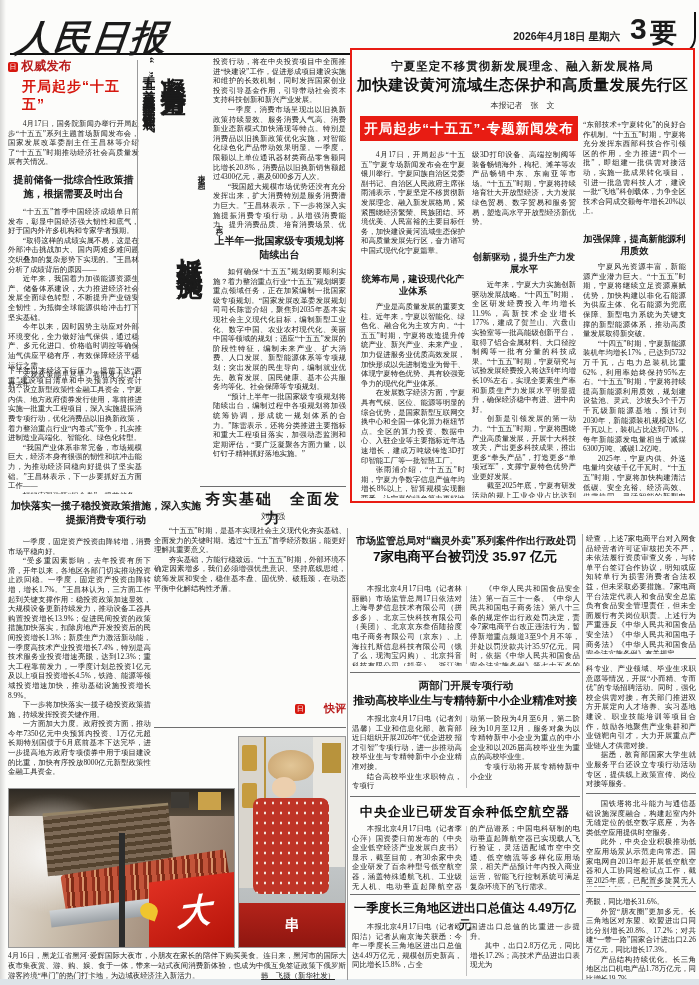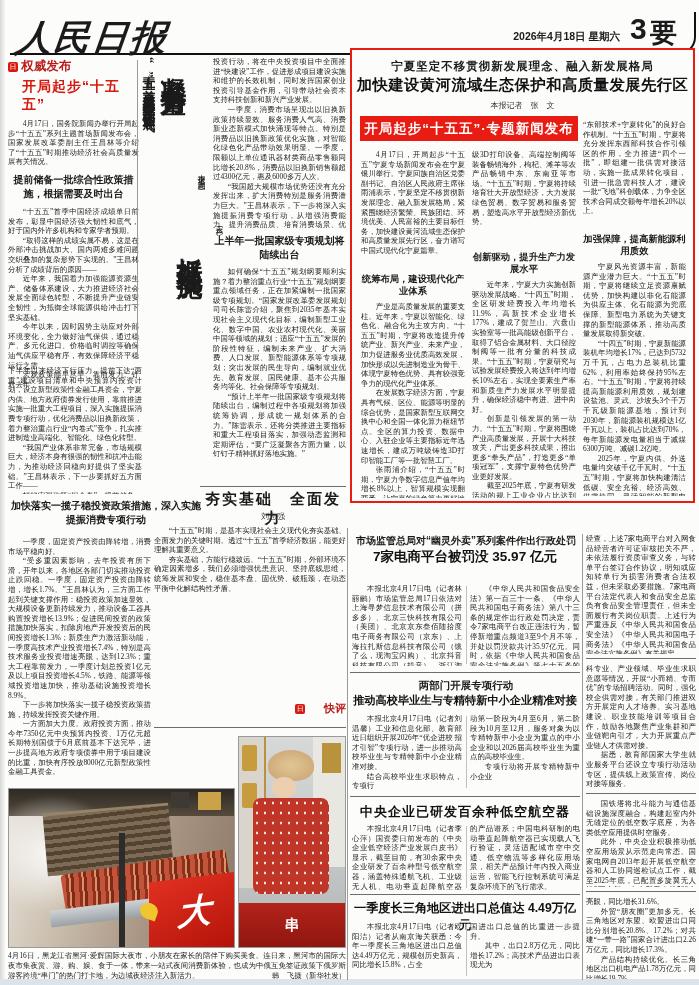--- a/index.html
+++ b/index.html
@@ -147,21 +147,21 @@
     <div class="abs" style="left:-12%;top:4%;width:62%;height:75%;background:radial-gradient(closest-side,rgba(252,252,252,.95),rgba(244,242,238,0));filter:blur(2px);"></div>
     <div class="abs" style="left:16%;top:12%;width:56%;height:38%;background:repeating-linear-gradient(178deg,#7d6a57 0 4px,#54432f 4px 8px);border-top:3px solid #958467;transform:rotate(-5deg);"></div>
     <div class="abs" style="left:24%;top:46%;width:74%;height:30%;background:repeating-linear-gradient(95deg,#c2543a 0 5px,#93301d 5px 8px,#d8926a 8px 10px,#7e2a16 10px 13px);transform:rotate(-9deg);border-radius:4px;"></div>
     <div class="abs" style="left:18%;top:72%;width:56%;height:11%;background:linear-gradient(#cfd3d6,#9aa0a5);transform:rotate(-7deg);"></div>
     <div class="abs" style="left:49%;top:28%;width:2.6%;height:72%;background:#2c2c2c;"></div>
     <div class="abs" style="right:-2%;bottom:-4%;width:40%;height:48%;background:linear-gradient(160deg,#e03022,#b31208);transform:skewY(-7deg);color:#fff;font-size:34px;font-weight:bold;font-style:italic;text-align:center;line-height:70px;">大</div>
     <div class="abs" style="right:34%;bottom:18%;width:8%;height:10%;background:#f0c52e;border-radius:50% 50% 0 50%;transform:rotate(20deg);"></div>
   </div>
 
   <div class="abs caption" style="left:8px;top:951px;width:338px;height:30px;overflow:hidden;">4月16日，黑龙江省黑河·爱辉国际大夜市，小朋友在家长的陪伴下购买美食。连日来，黑河市的国际大夜市集夜赏、游、购、娱、食于一体，带来一站式夜间消费新体验，也成为中俄互免签证政策下俄罗斯游客跨境“串门”的热门打卡地，为边城夜经济注入新活力。</div>
-  <div class="abs caption" style="left:250px;top:971px;width:96px;text-align:right;">韩　飞摄（新华社发）</div>
+  <div class="abs caption" style="left:250px;top:971px;width:96px;text-align:center;text-decoration:underline;">韩　飞摄（新华社发）</div>
 
   <div class="abs red-box" style="left:350px;top:48px;width:341px;height:451px;">
     <div class="abs kicker" style="left:0;top:9px;width:100%;font-size:11.5px;letter-spacing:1px;">宁夏坚定不移贯彻新发展理念、融入新发展格局</div>
     <div class="abs headline" style="left:0;top:25px;width:100%;font-size:15.3px;letter-spacing:0.5px;">加快建设黄河流域生态保护和高质量发展先行区</div>
     <div class="abs byline" style="left:0;top:50px;width:100%;">本报记者　张　文</div>
     <div class="abs banner" style="left:8px;top:66px;width:218px;height:25px;line-height:25px;">开局起步“十五五”·专题新闻发布</div>
     <div class="abs" style="left:9px;top:100px;width:104px;">
       <div class="body-text" style="height:118px;">
           <p>4月17日，开局起步“十五五”宁夏专场新闻发布会在宁夏银川举行。宁夏回族自治区党委副书记、自治区人民政府主席张雨浦表示，宁夏坚定不移贯彻新发展理念、融入新发展格局，紧紧围绕经济繁荣、民族团结、环境优美、人民富裕的主要目标任务，加快建设黄河流域生态保护和高质量发展先行区，奋力谱写中国式现代化宁夏篇章。</p>
         </div>

